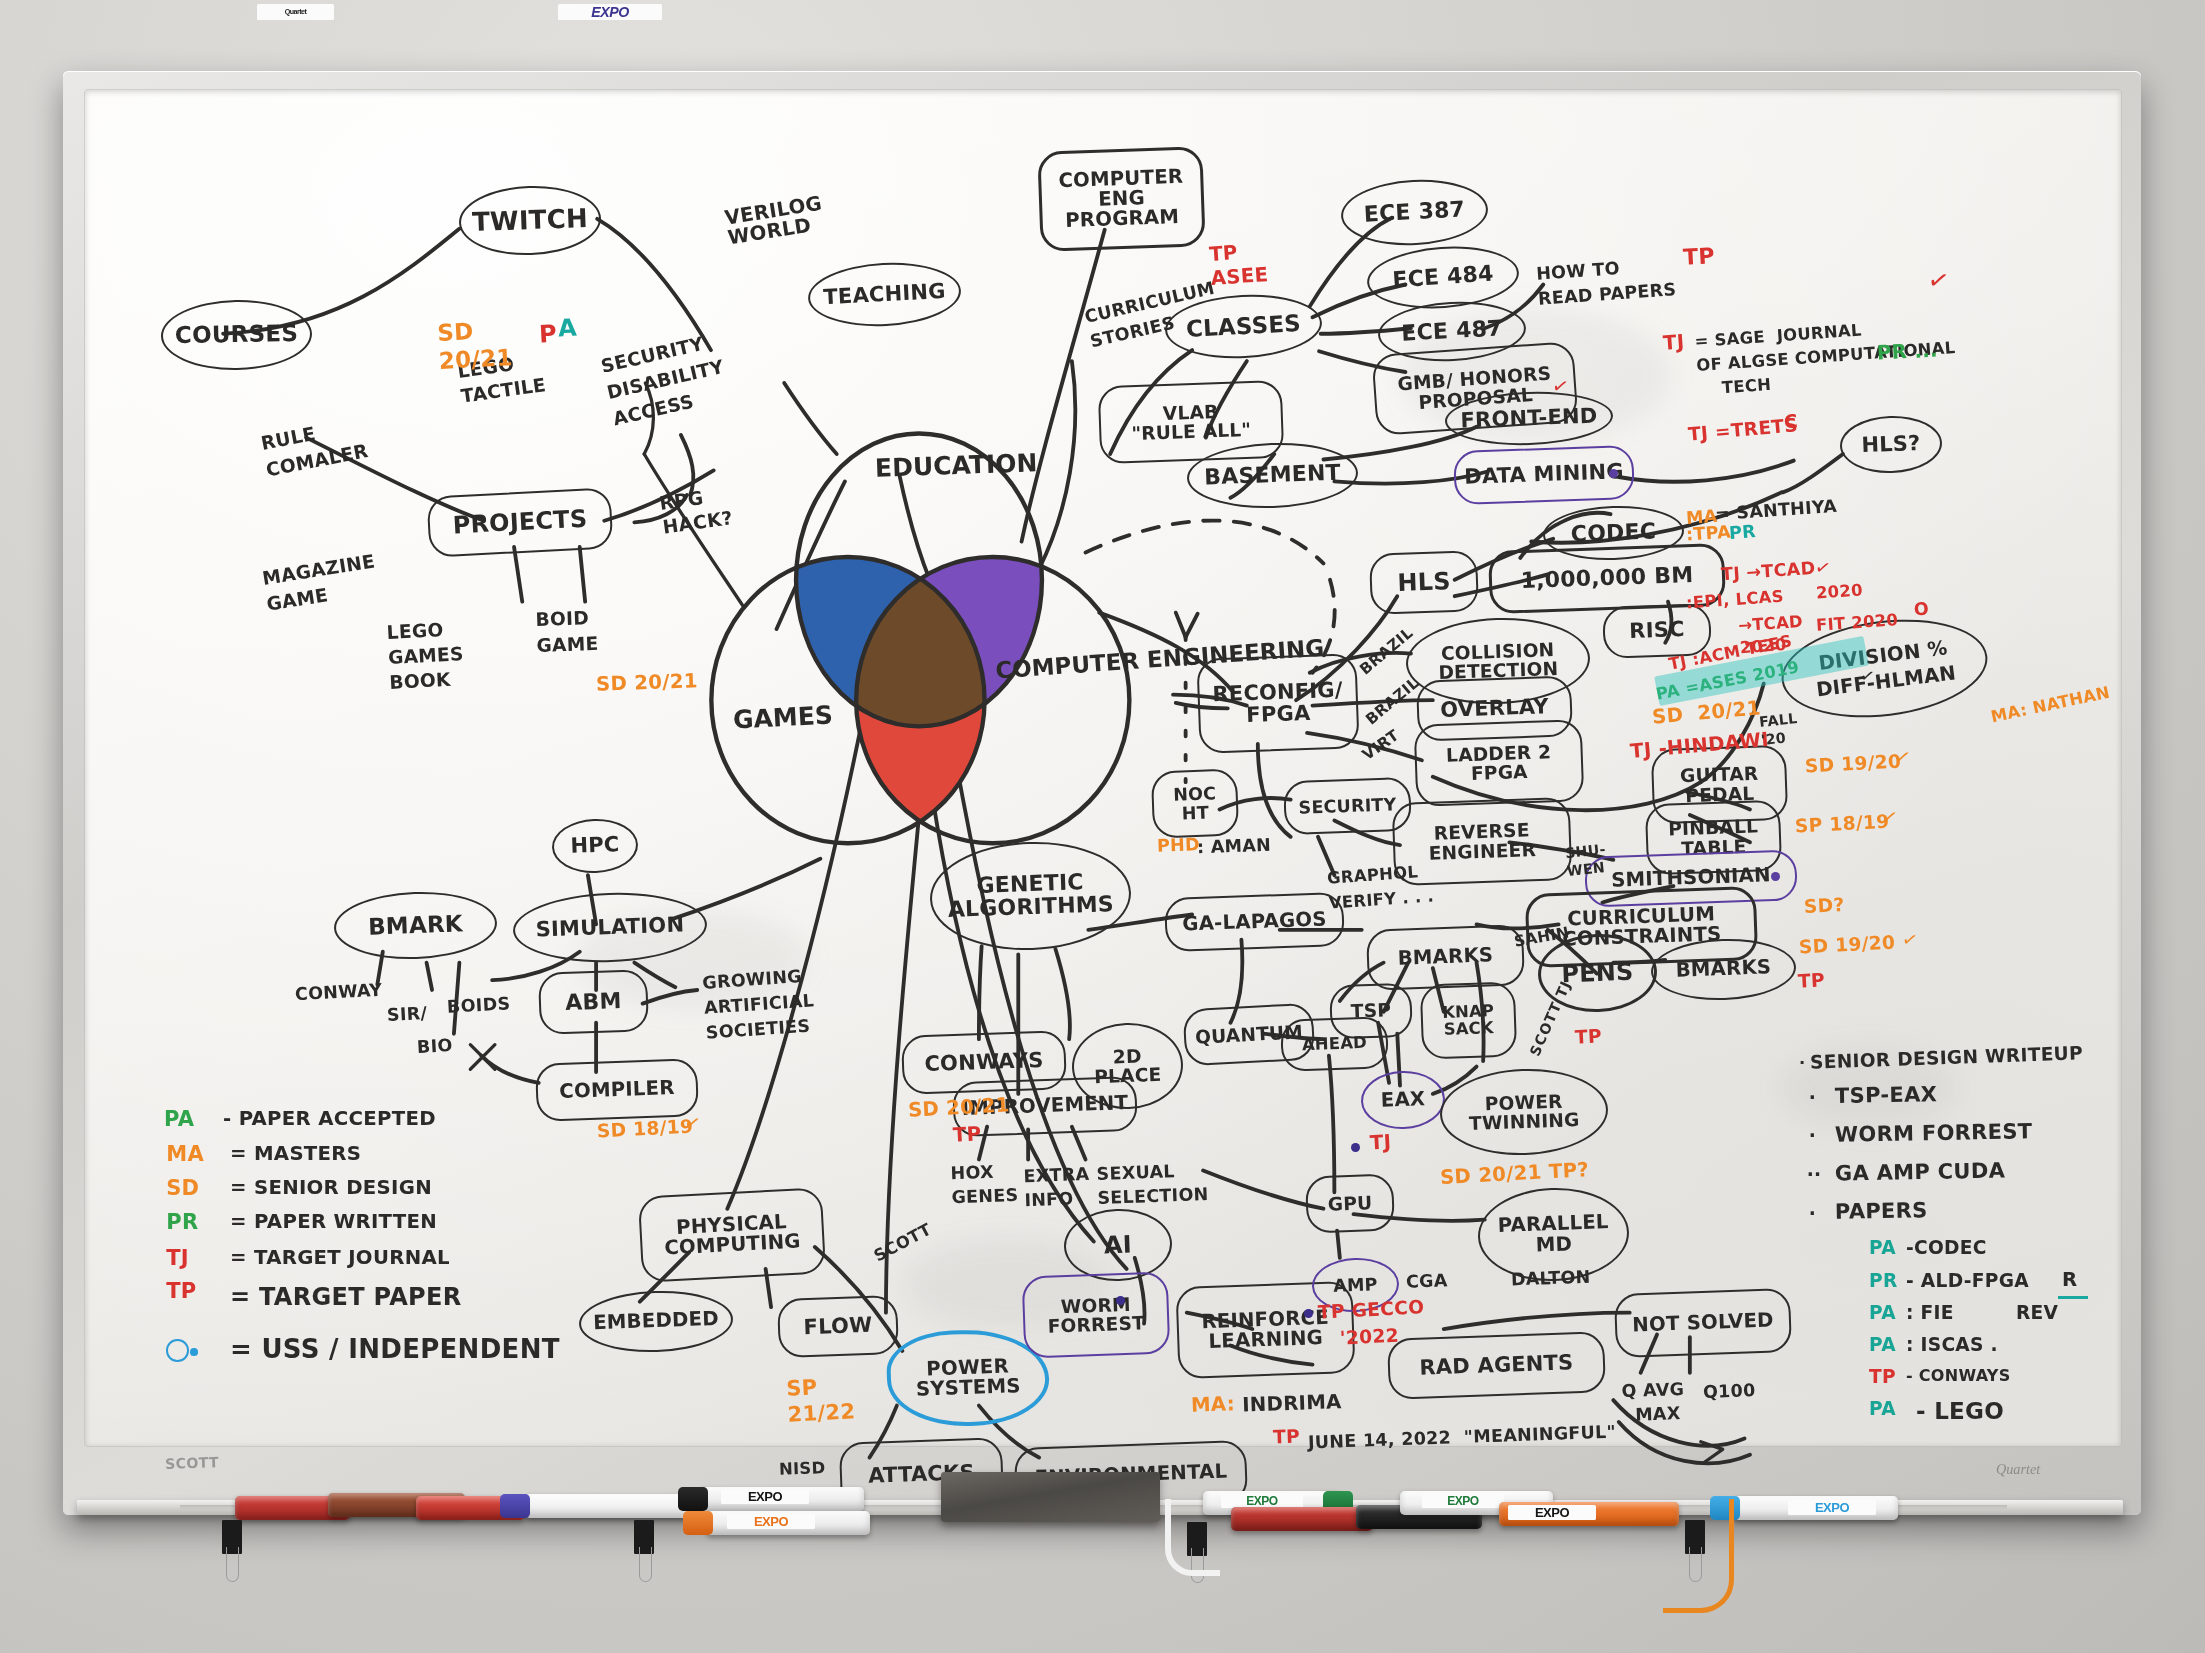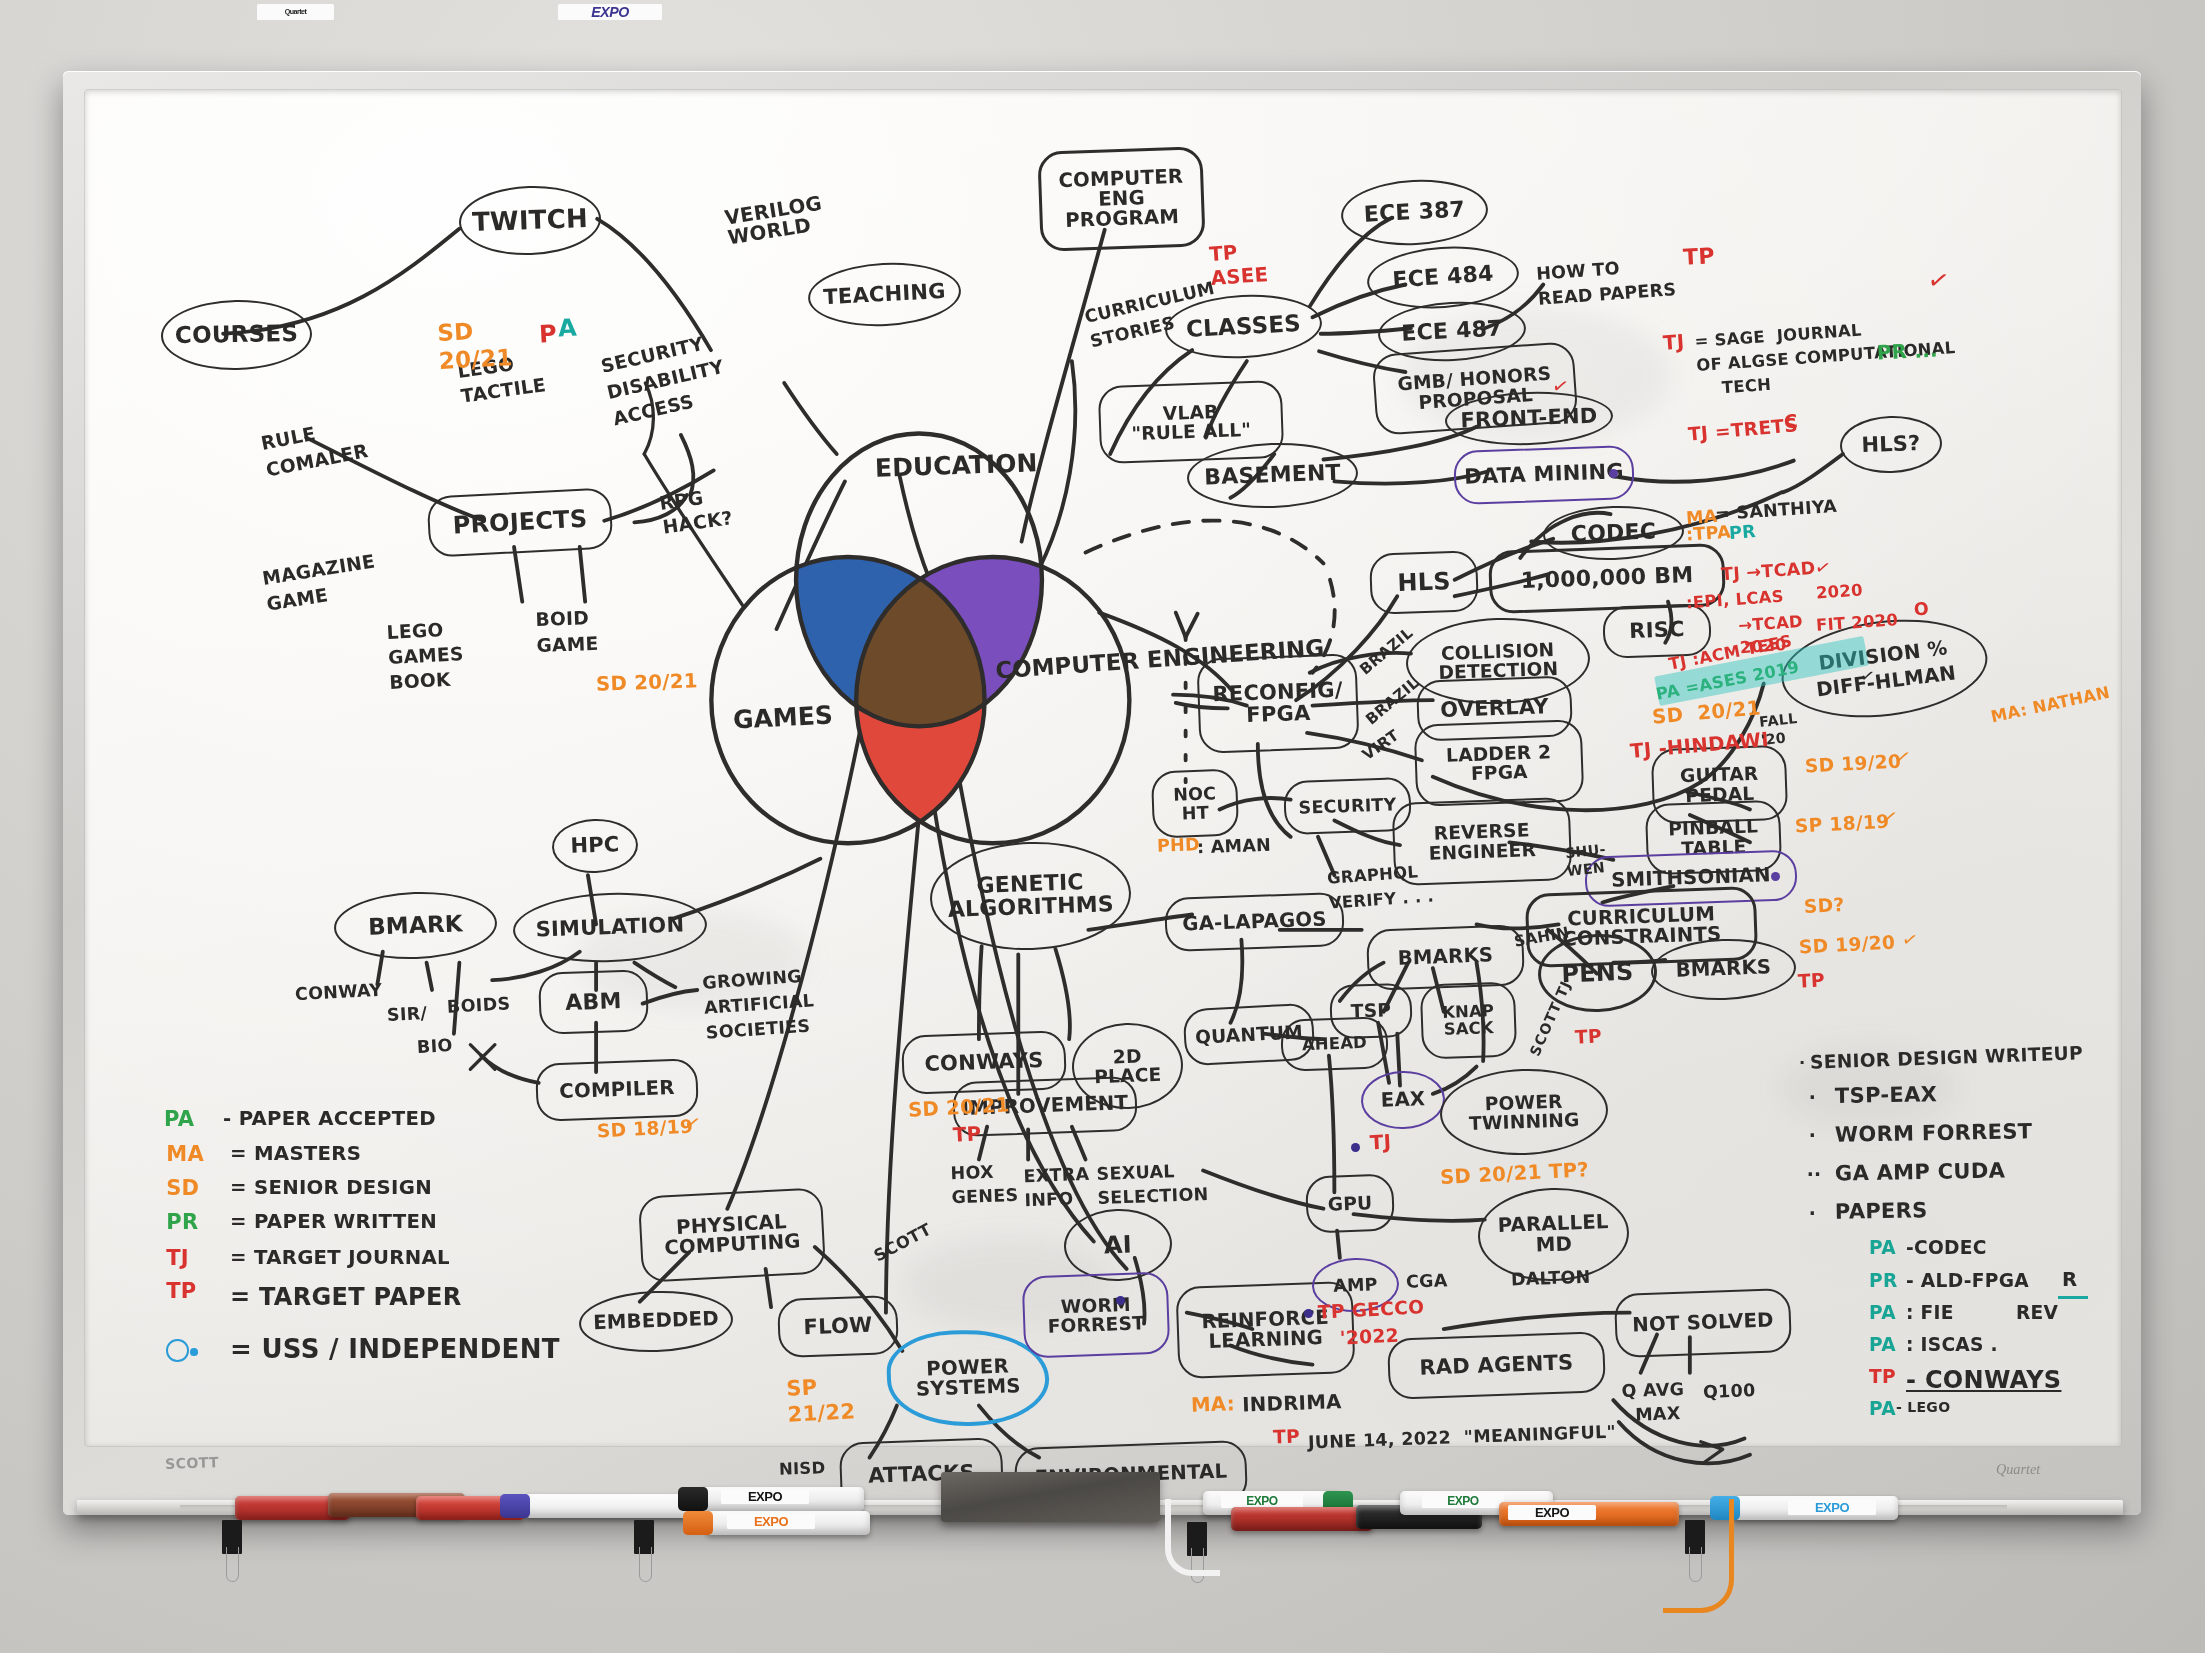--- a/index.html
+++ b/index.html
@@ -549,25 +549,25 @@
       <span class="hand tea2" style="position:absolute;left:70px;top:0;font-size:18.6px;">PA</span>
       <span class="hand k" style="position:absolute;left:107px;top:0;font-size:18.6px;">: FIE</span>
       <span class="hand k" style="position:absolute;left:217px;top:0;font-size:18.6px;">REV</span>
     </div>
     <div style="position:relative;height:32px;">
       <span class="hand tea2" style="position:absolute;left:70px;top:0;font-size:18.6px;">PA</span>
       <span class="hand k" style="position:absolute;left:107px;top:0;font-size:18.6px;">: ISCAS .</span>
     </div>
     <div style="position:relative;height:32px;">
       <span class="hand red" style="position:absolute;left:70px;top:0;font-size:18.6px;">TP</span>
-      <span class="hand k" style="position:absolute;left:107px;top:0;font-size:24px;text-decoration:underline;">- CONWAYS</span>
+      <span class="hand k" style="position:absolute;left:107px;top:0;font-size:16px;">- CONWAYS</span>
     </div>
     <div style="position:relative;height:32px;">
       <span class="hand tea2" style="position:absolute;left:70px;top:0;font-size:18.6px;">PA</span>
-      <span class="hand k" style="position:absolute;left:97px;top:0;font-size:14px;">- LEGO</span>
+      <span class="hand k" style="position:absolute;left:117px;top:0;font-size:23px;">- LEGO</span>
     </div>
   </div>
 
   <div style="position:absolute;left:1996px;top:1461px;font-size:14.2px;color:#8e8c89;font-family:'Liberation Serif',serif;font-style:italic;">Quartet</div>
 
   <div id="tray"></div>
   <div id="trayrail"></div>
   <div class="eraser"></div>
 
   <div class="marker" style="left:235px;top:1496px;width:115px;background:linear-gradient(180deg,#d4453f,#9e2420);"></div>

